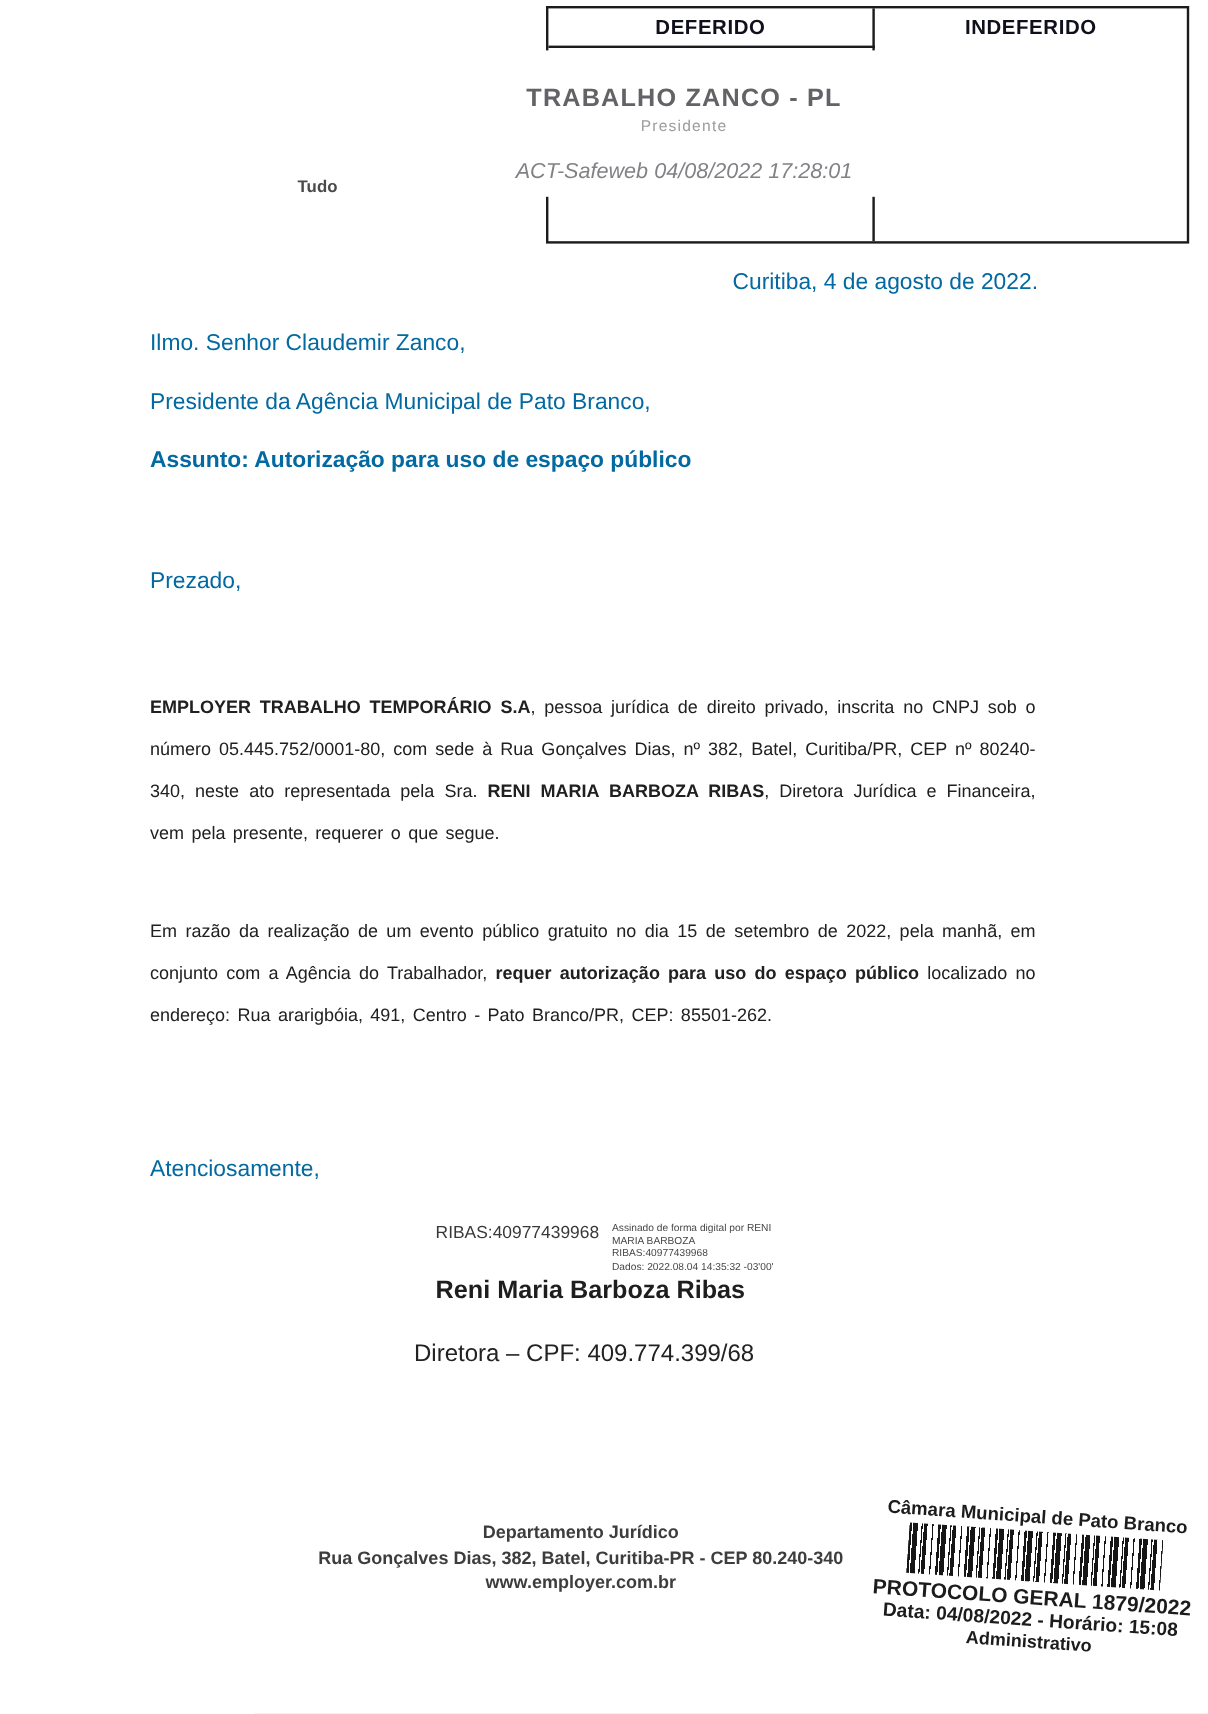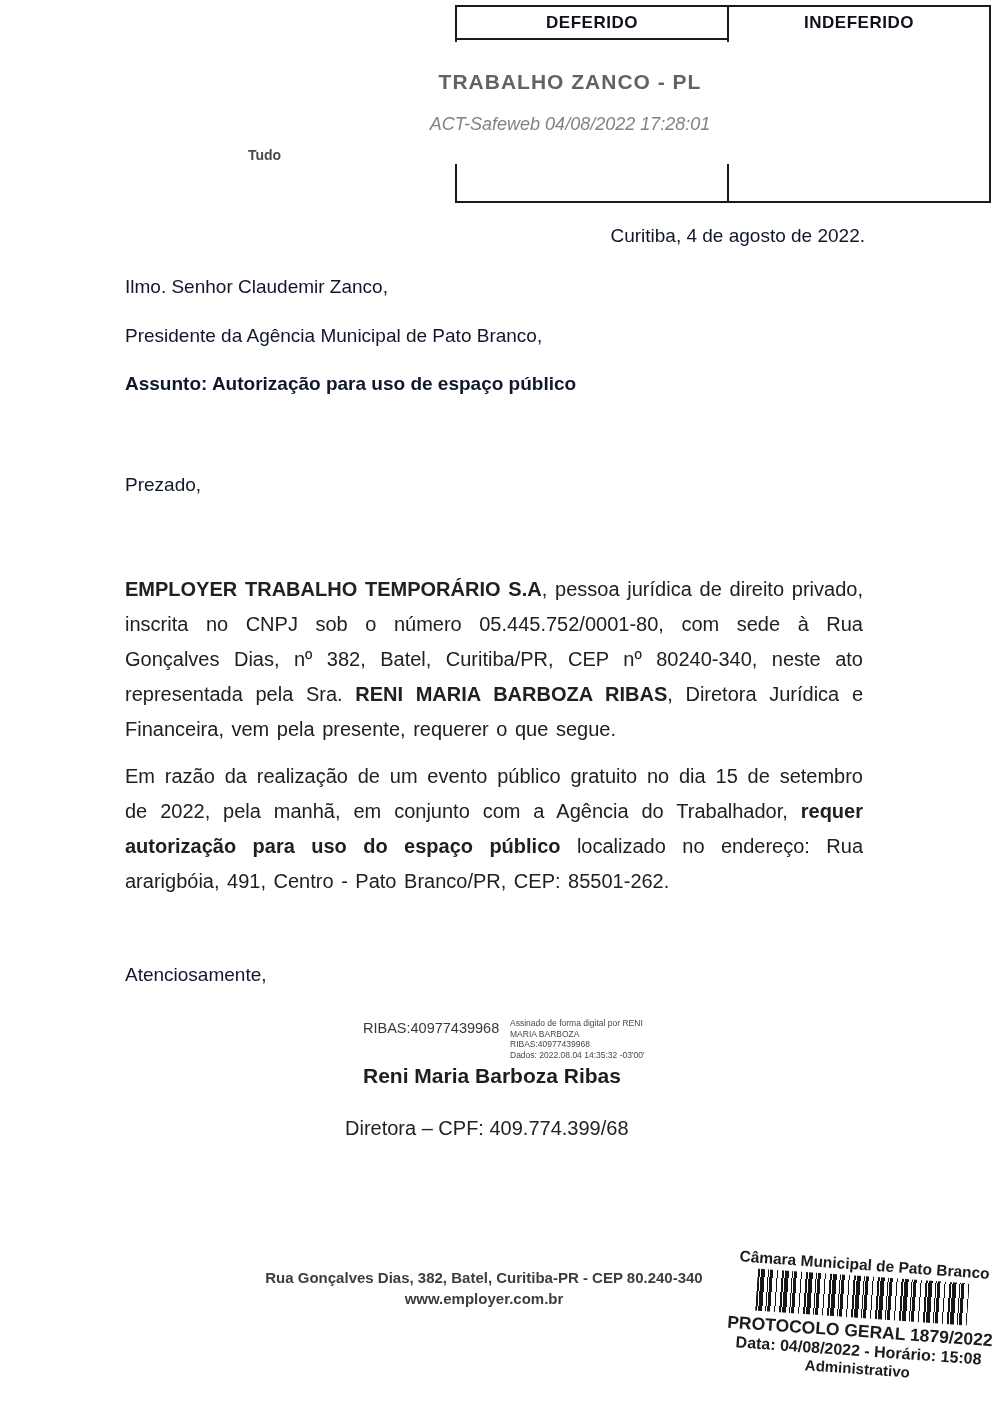--- a/index.html
+++ b/index.html
@@ -93,33 +93,33 @@
   .logo-tag {
     position: absolute;
     left: 113px; top: 55px;
     font-weight: bold;
     font-size: 14px;
     color: #4a4a4c;
     white-space: nowrap;
   }
 
   
-  .line { position: absolute; font-size: 19px; line-height: 24px; color: #0f172a; white-space: nowrap; }
+  .line { position: absolute; font-size: 19px; line-height: 24px; color: #0369a1; white-space: nowrap; }
   .date-line { left: 125px; top: 224px; width: 740px; text-align: right; }
   .recipient1 { left: 125px; top: 275px; }
   .recipient2 { left: 125px; top: 324px; }
   .subject    { left: 125px; top: 372px; font-weight: bold; }
   .salutation { left: 125px; top: 473px; }
   .closing    { left: 125px; top: 963px; }
 
   .para {
     position: absolute;
     left: 125px;
     width: 738px;
-    font-size: 20px;
+    font-size: 15px;
     line-height: 35px;
     text-align: justify;
     word-spacing: 2px;
     color: #202020;
   }
   .para1 { top: 572px; }
   .para2 { top: 759px; }
 
   
   .sig-digital-name {
@@ -201,20 +201,21 @@
 
   <div class="decision-table">
     <div class="dt-divider"></div>
     <div class="dt-header-line"></div>
     <div class="dt-cell left">DEFERIDO</div>
     <div class="dt-cell right">INDEFERIDO</div>
   </div>
 
   <div class="approval-stamp">
     <div class="as-name">TRABALHO ZANCO - PL</div>
+    <div class="as-role">Presidente</div>
     <div class="as-cert">ACT-Safeweb 04/08/2022 17:28:01</div>
   </div>
 
   <div class="logo">
     <div class="logo-tag">Tudo</div>
   </div>
 
   <div class="line date-line">Curitiba, 4 de agosto de 2022.</div>
   <div class="line recipient1">Ilmo. Senhor Claudemir Zanco,</div>
   <div class="line recipient2">Presidente da Agência Municipal de Pato Branco,</div>
@@ -233,20 +234,21 @@
   <div class="sig-digital-details">
     <div>Assinado de forma digital por RENI</div>
     <div>MARIA BARBOZA</div>
     <div>RIBAS:40977439968</div>
     <div>Dados: 2022.08.04 14:35:32 -03'00'</div>
   </div>
   <div class="sig-name">Reni Maria Barboza Ribas</div>
   <div class="sig-title">Diretora – CPF: 409.774.399/68</div>
 
   <div class="footer">
+    <div>Departamento Jurídico</div>
     <div>Rua Gonçalves Dias, 382, Batel, Curitiba-PR - CEP 80.240-340</div>
     <div>www.employer.com.br</div>
   </div>
 
   <div class="protocol">
     <div class="pr-org">Câmara Municipal de Pato Branco</div>
     <div class="pr-barcode"></div>
     <div class="pr-protocol">PROTOCOLO GERAL 1879/2022</div>
     <div class="pr-date">Data: 04/08/2022 - Horário: 15:08</div>
     <div class="pr-sector">Administrativo</div>

